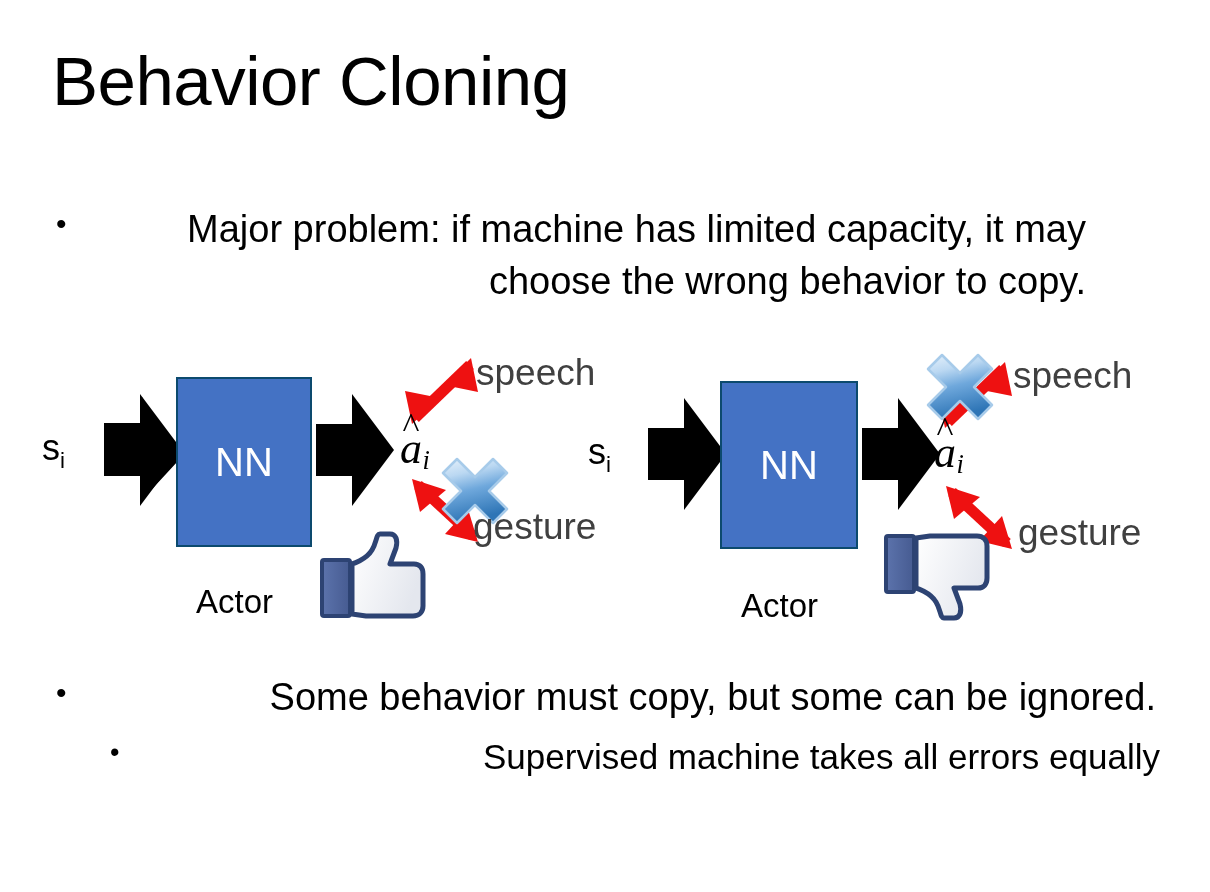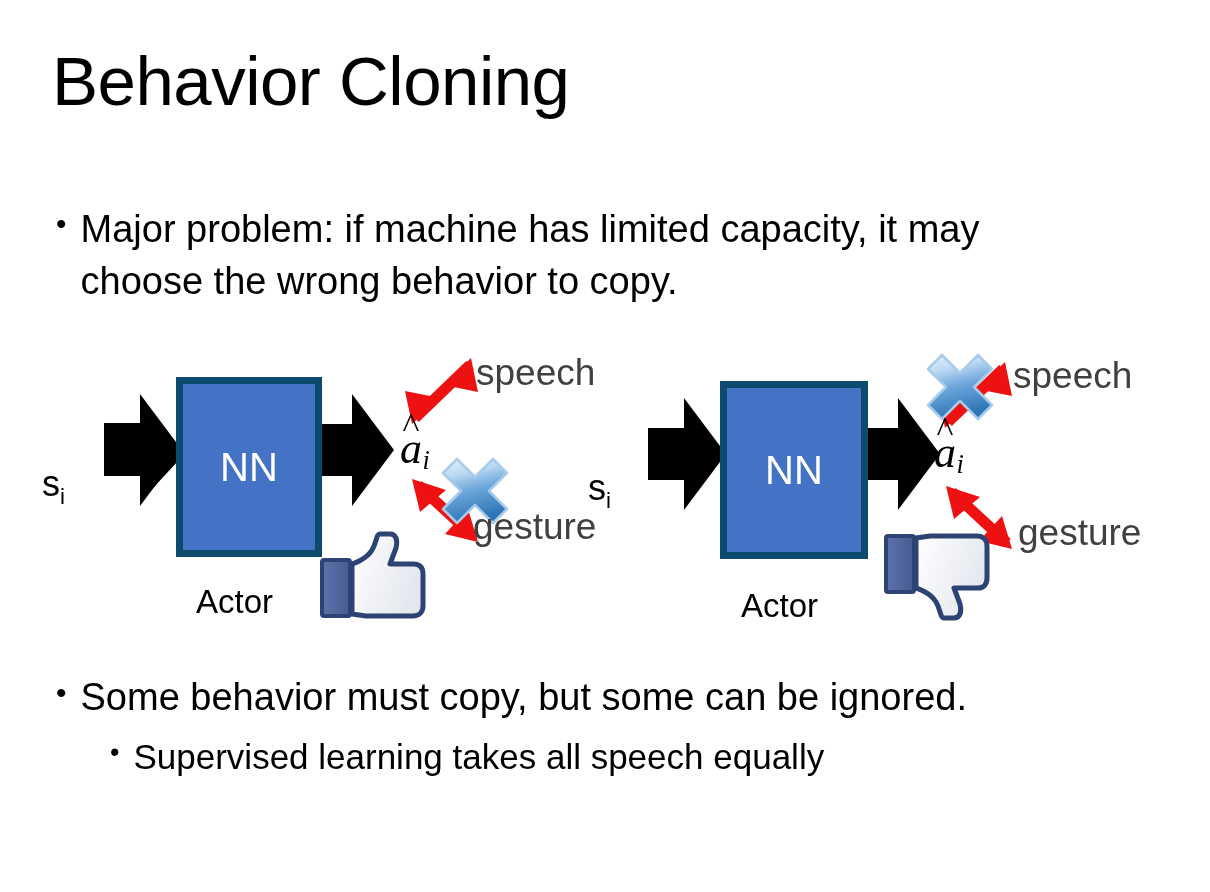--- a/index.html
+++ b/index.html
@@ -43,20 +43,21 @@
     display: flex;
     align-items: flex-start;
   }
   .bullet-dot {
     flex: 0 0 auto;
     line-height: 1;
     margin-right: 14px;
   }
   .bullet-text {
     flex: 1 1 auto;
+    text-align: right;
   }
 
   #bullet-1 {
     left: 56px;
     top: 203px;
     width: 1030px;
     font-size: 38px;
     line-height: 1.37;
   }
   #bullet-1 .bullet-dot { font-size: 30px; padding-top: 6px; }
@@ -75,21 +76,21 @@
     top: 733px;
     width: 1050px;
     font-size: 35px;
     line-height: 1.35;
   }
   #bullet-3 .bullet-dot { font-size: 27px; padding-top: 6px; }
 
   .nn-box {
     position: absolute;
     background: #4472C4;
-    border: 7px solid #0c4a6e;
+    border: 2px solid #0c4a6e;
     display: flex;
     align-items: center;
     justify-content: center;
     color: #ffffff;
     font-size: 40px;
     font-family: "Liberation Sans", sans-serif;
     font-weight: 400;
   }
 
   .actor-label {
@@ -100,21 +101,20 @@
     white-space: nowrap;
     margin-top: 29px;
   }
 
   .state-label {
     position: absolute;
     font-size: 36px;
     color: #000000;
     font-family: "Liberation Sans", sans-serif;
     white-space: nowrap;
-    margin-top: 36px;
   }
   .state-label sub { font-size: 0.62em; }
 
   .action-label {
     position: absolute;
     font-family: "Liberation Serif", serif;
     font-size: 44px;
     color: #000000;
     white-space: nowrap;
     font-style: normal;
@@ -301,17 +301,17 @@
   <div class="bullet-block" id="bullet-2">
     <div class="bullet-row">
       <span class="bullet-dot">•</span>
       <span class="bullet-text">Some behavior must copy, but some can be ignored.</span>
     </div>
   </div>
 
   <div class="bullet-block" id="bullet-3">
     <div class="bullet-row">
       <span class="bullet-dot">•</span>
-      <span class="bullet-text">Supervised learning takes all speech equally</span>
+      <span class="bullet-text">Supervised machine takes all errors equally</span>
     </div>
   </div>
 
 </div>
 
 </body></html>

